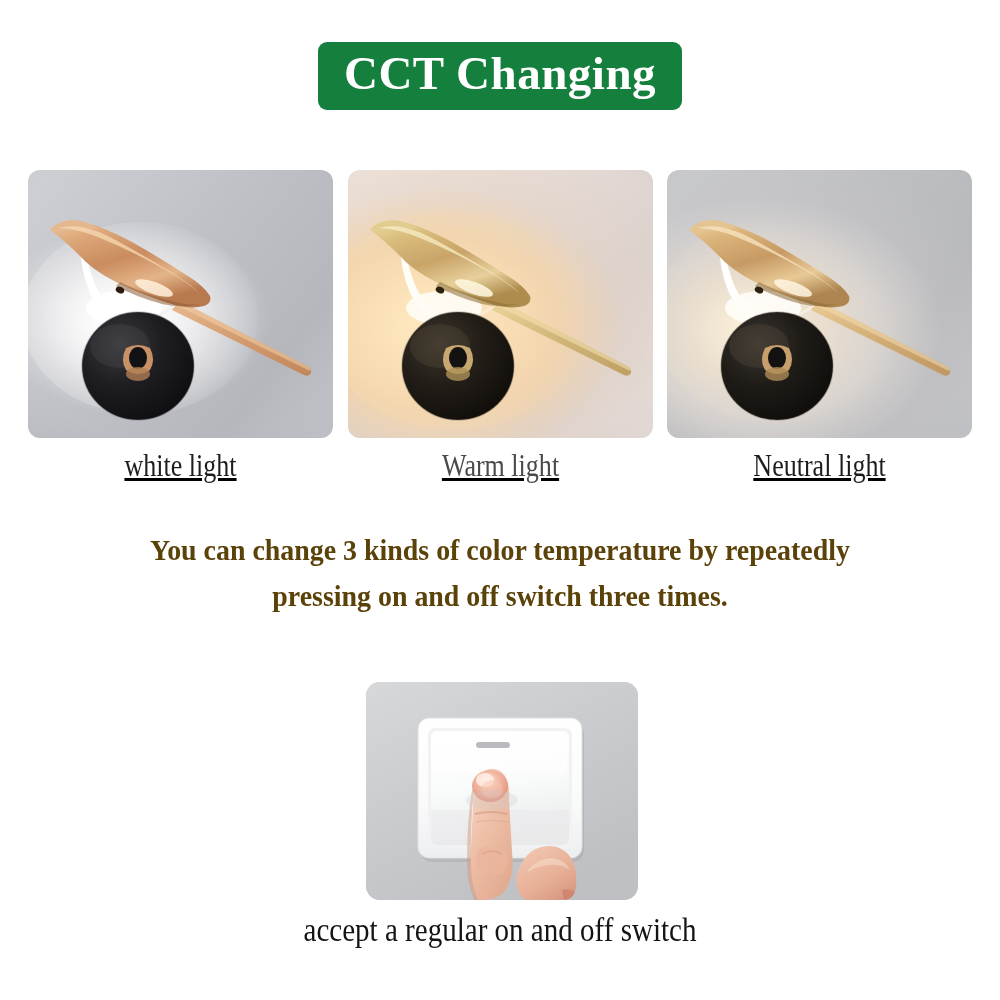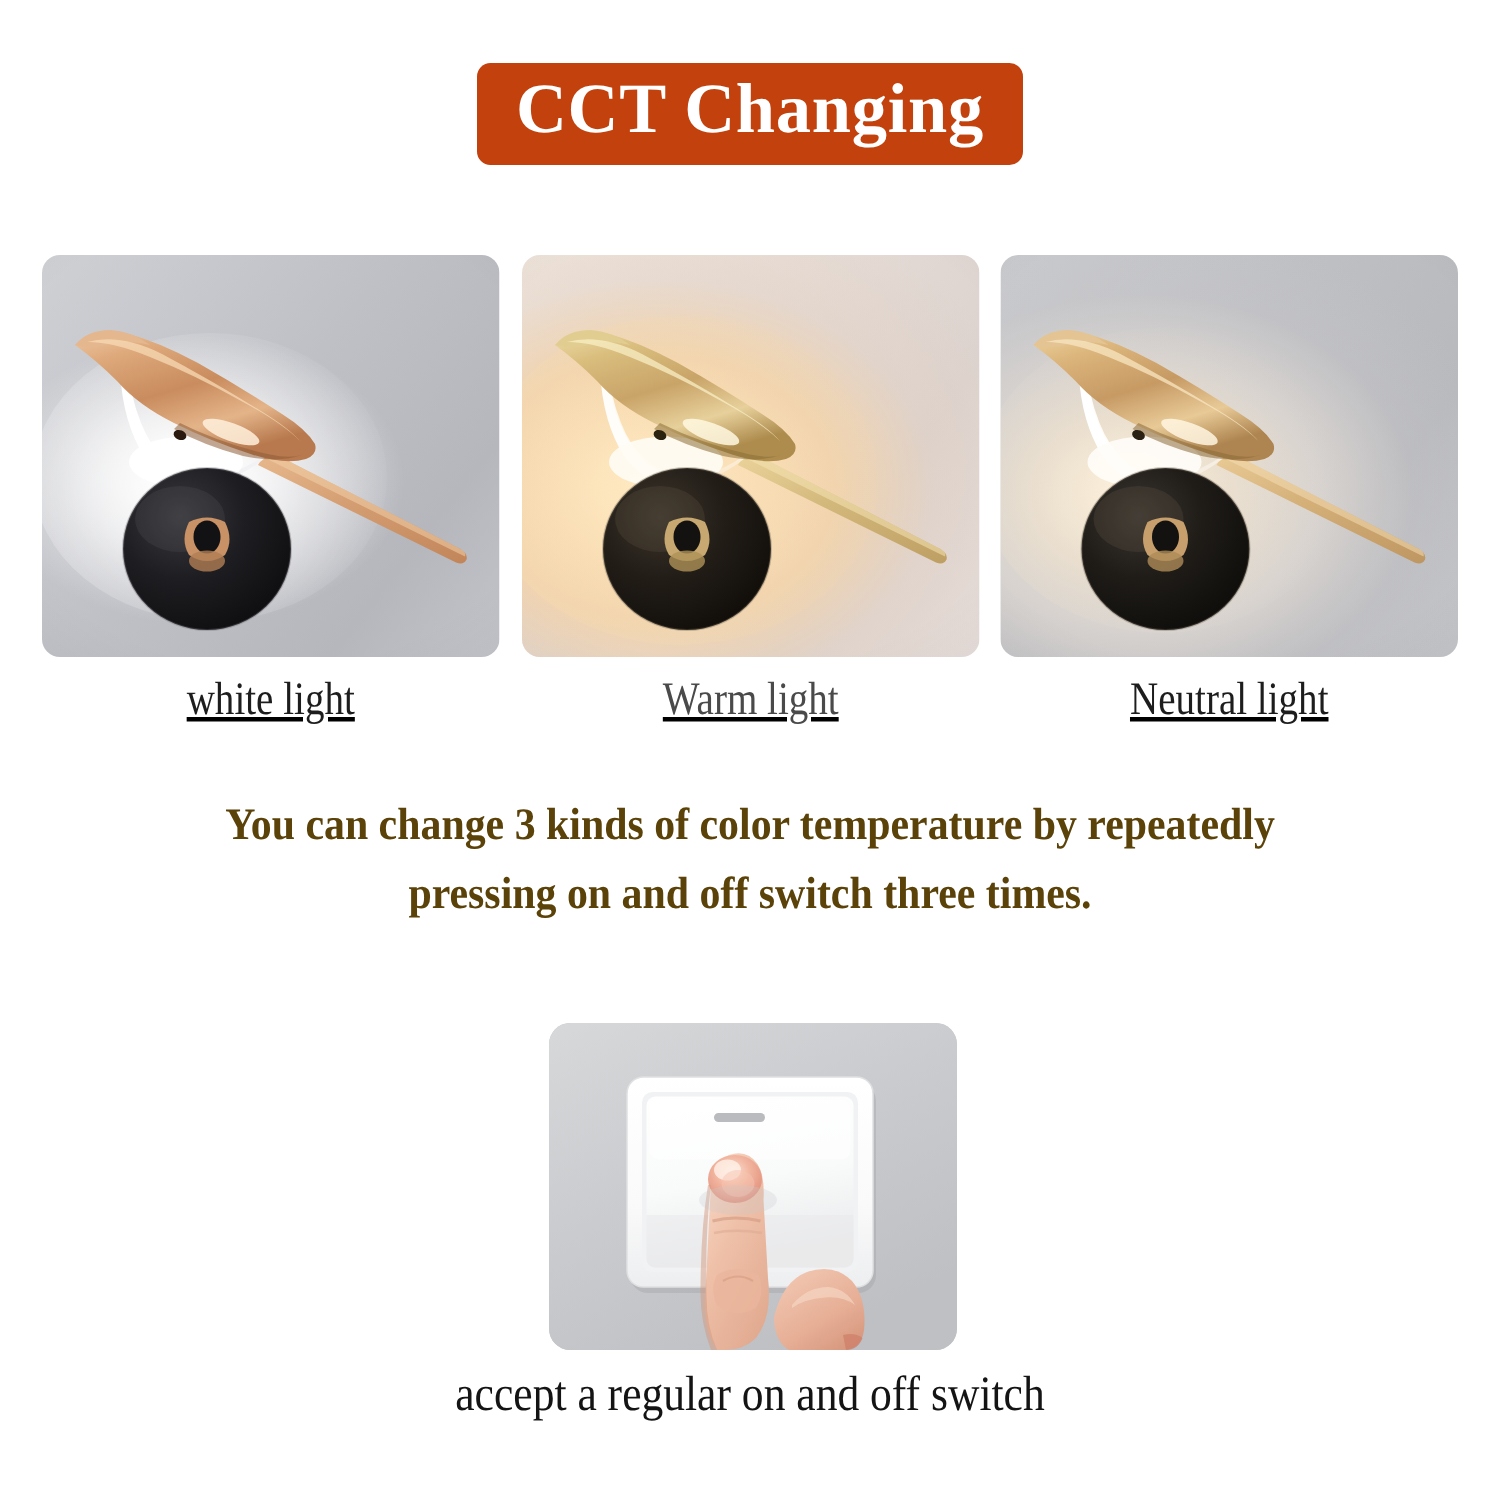--- a/index.html
+++ b/index.html
@@ -11,21 +11,21 @@
     position:relative;
     overflow:hidden;
   }
 
   
   .title-wrap{
     position:absolute; left:0; top:42px; width:1000px;
     display:flex; justify-content:center; align-items:center;
   }
   .title-banner{
-    background:#c2410c;
+    background:#15803d;
     border-radius:9px;
     padding:8px 26px 12px 26px;
     display:inline-block;
   }
   .title-banner span{
     display:block;
     color:#ffffff;
     font-family:"Liberation Serif", serif;
     font-weight:700;
     font-size:47px;

